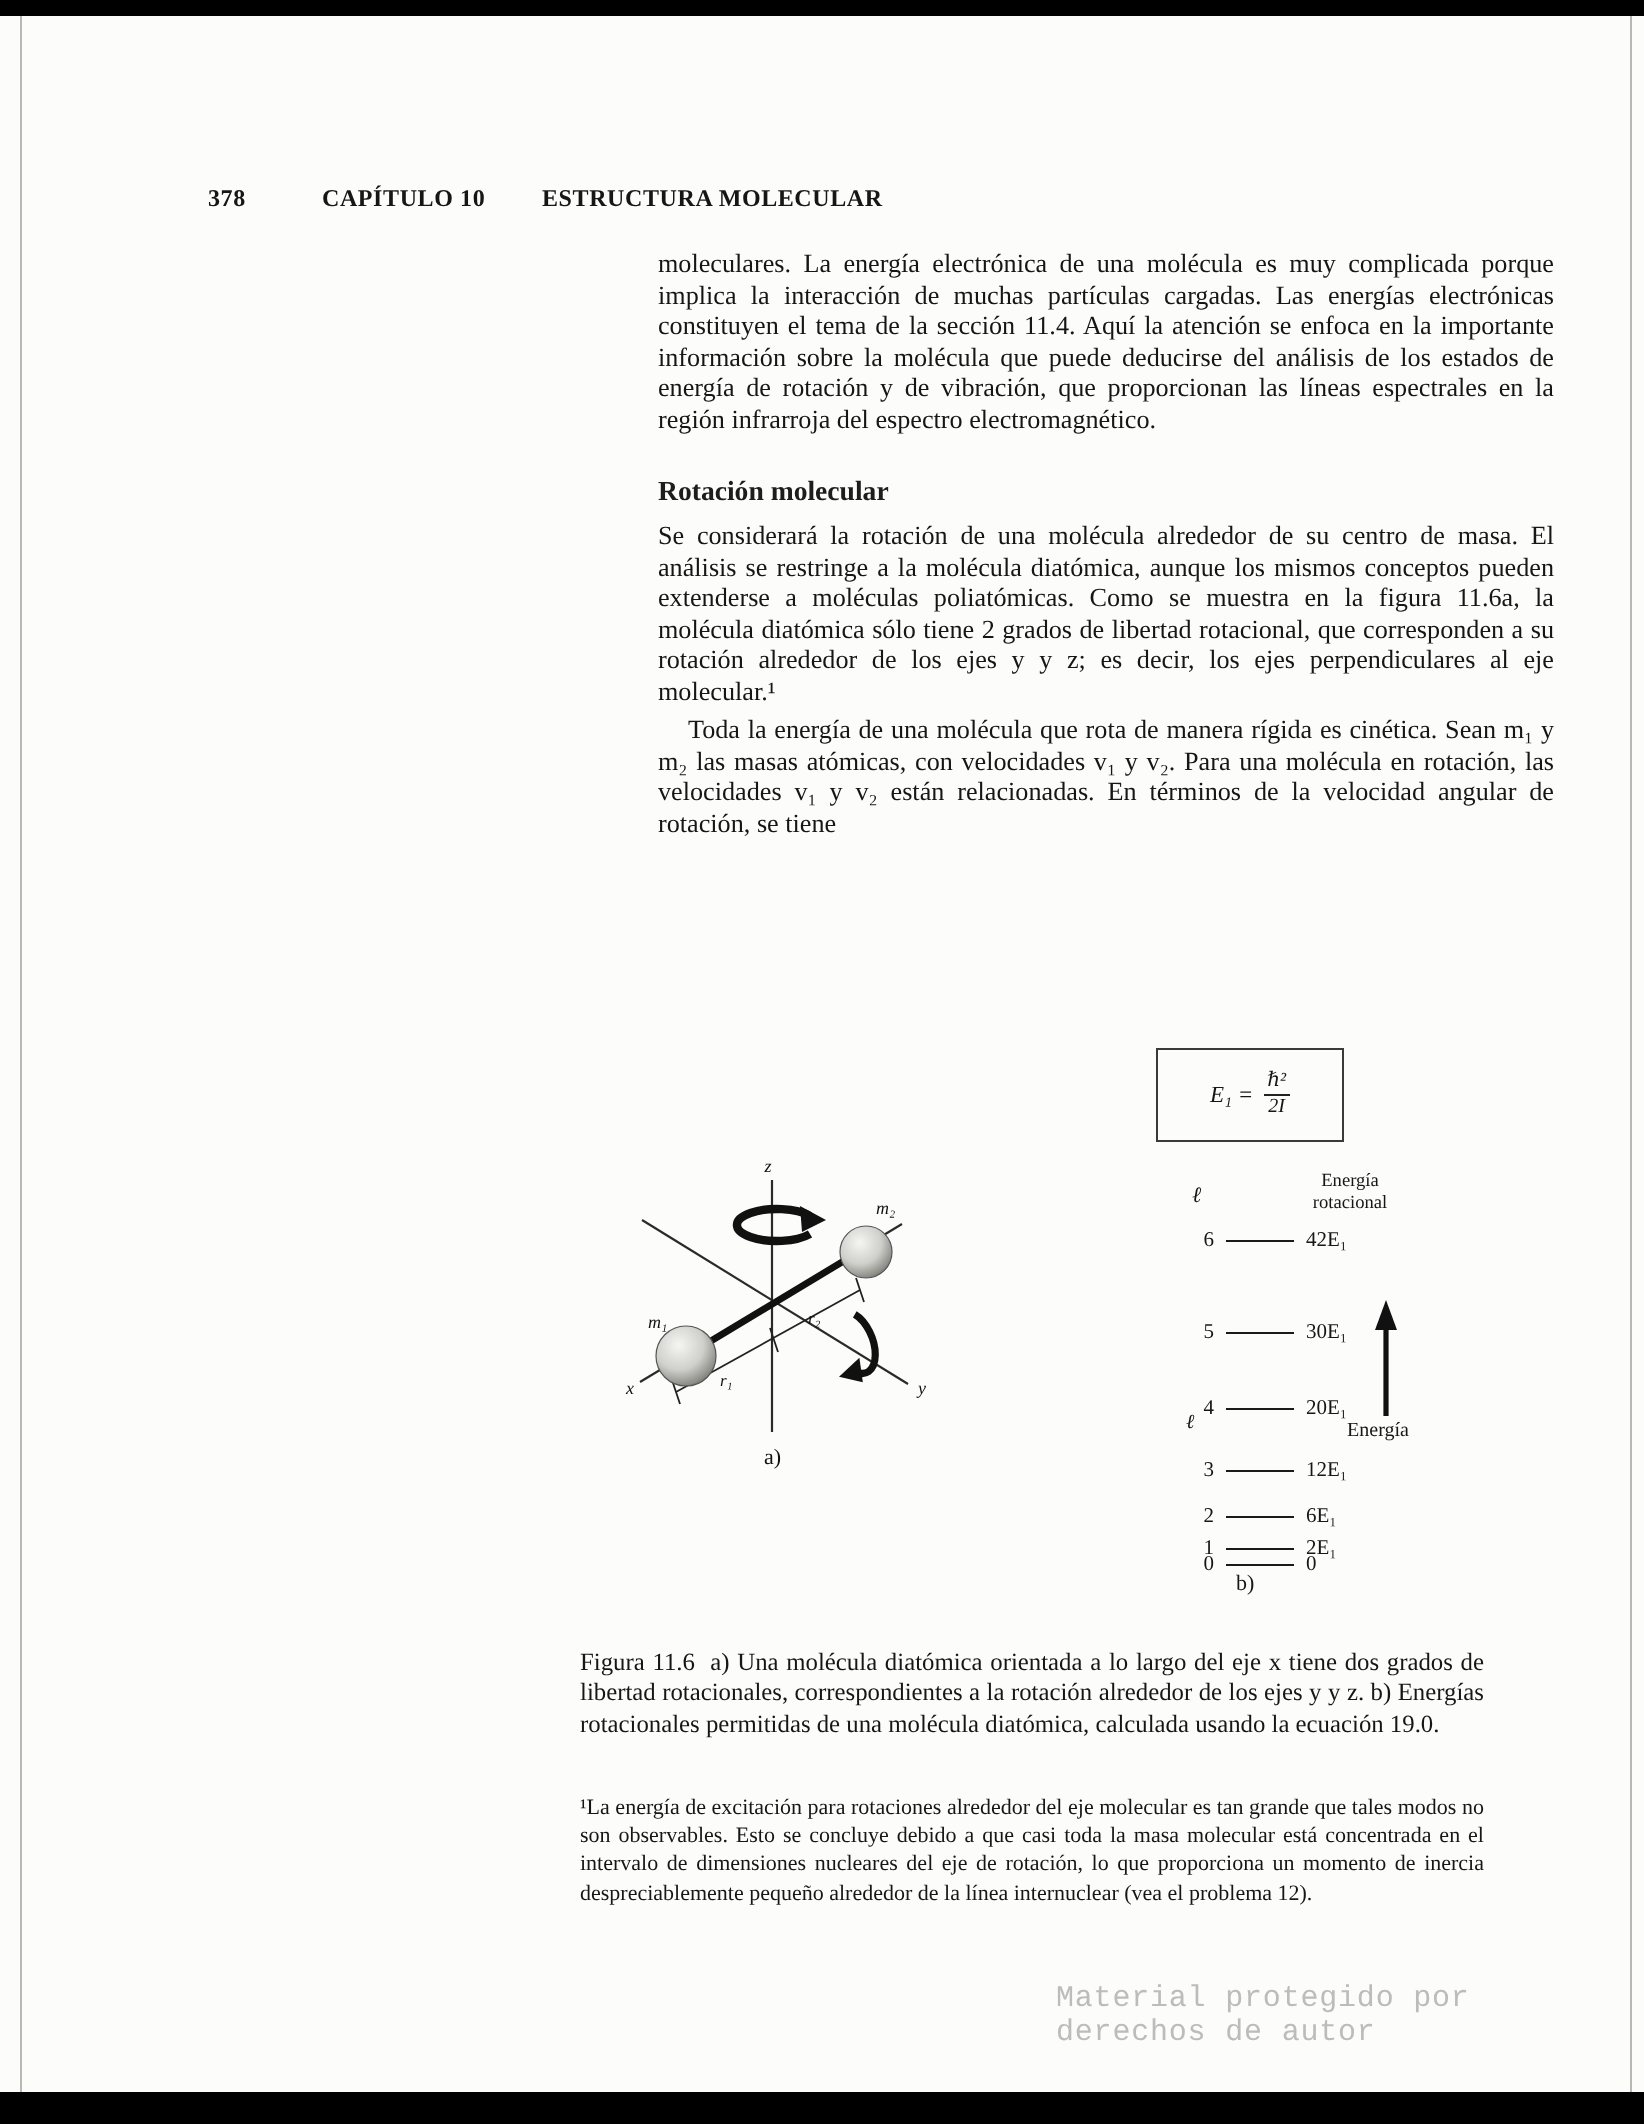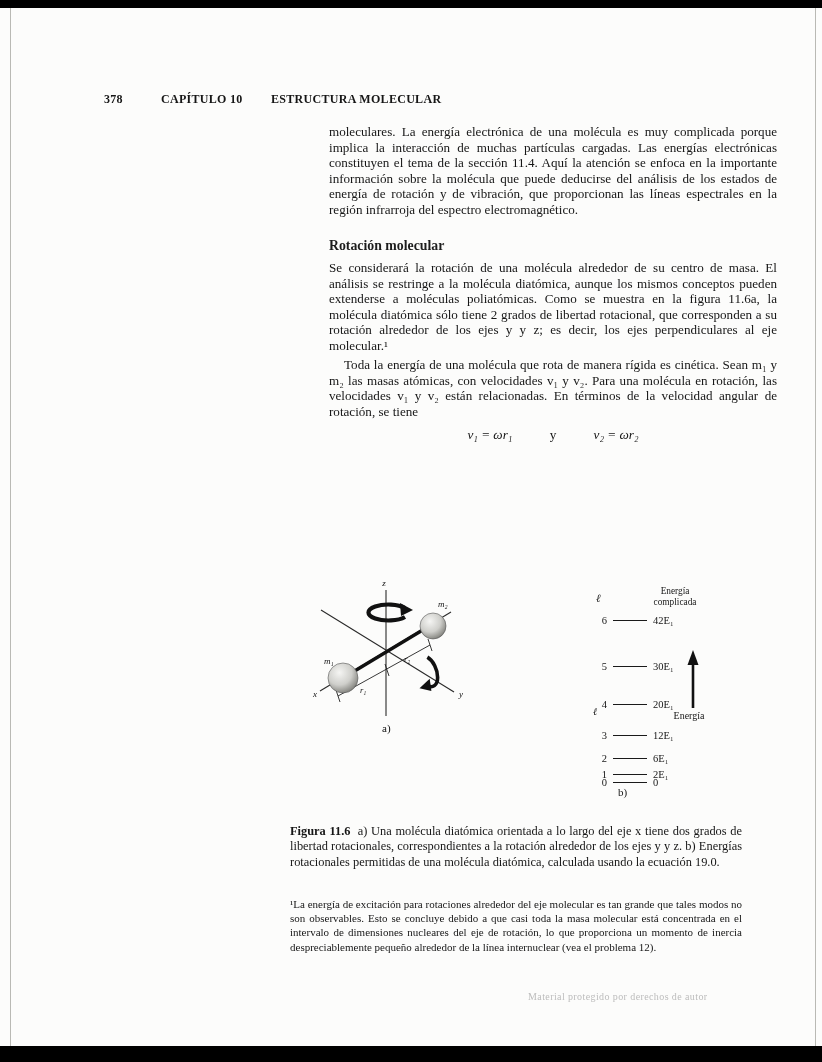--- a/index.html
+++ b/index.html
@@ -58,53 +58,55 @@
   .elevel .l-val { font-size:10.5px;text-align:right; }
   .ediag .stray-l { position:absolute; left:8px; top:120px; font-style:italic; font-size:10px; }
   .ediag .e-arrow { position:absolute; left:100px; top:64px; }
   .ediag .e-arrow-label { position:absolute; left:74px; top:124px; width:60px;
     text-align:center; font-size:10px; }
   .ediag .sub-b { position:absolute; left:33px; top:200px; font-size:11px; }
   .sub-a { font-size:11px; }
 
   .caption { position:absolute; left:290px; top:824px; width:452px; margin:0;
     font-size:12.4px; line-height:15.3px; text-align:justify; }
-  .caption .cap-lead { font-weight:bold; }
+  .caption .cap-lead { font-weight:normal; }
   .footnote { position:absolute; left:290px; top:897px; width:452px; margin:0;
     font-size:11px; line-height:14.2px; text-align:justify; }
   .watermark { position:absolute; left:528px; top:991px; width:280px;
-    font-family:Liberation Serif, serif;
-    font-size:10px; color:#bcbcbc; letter-spacing:0.4px; }
+    font-family:Liberation Mono, monospace;
+    font-size:15px; color:#bcbcbc; letter-spacing:0.4px; }
 </style>
 </head>
 <body>
 
 <div class="canvas">
   <div class="bar top"></div>
   <div class="edge left"></div>
   <div class="edge right"></div>
 
   <header class="running-head">
     <span class="pagenum">378</span>
     <span class="chap">CAPÍTULO 10</span>
     <span class="chap-title">ESTRUCTURA MOLECULAR</span>
   </header>
 
   <div class="col">
     <p class="body-p p1">moleculares. La energía electrónica de una molécula es muy complicada porque implica la interacción de muchas partículas cargadas. Las energías electrónicas constituyen el tema de la sección 11.4. Aquí la atención se enfoca en la importante información sobre la molécula que puede deducirse del análisis de los estados de energía de rotación y de vibración, que proporcionan las líneas espectrales en la región infrarroja del espectro electromagnético.</p>
     <h3 class="section">Rotación molecular</h3>
     <p class="body-p p2">Se considerará la rotación de una molécula alrededor de su centro de masa. El análisis se restringe a la molécula diatómica, aunque los mismos conceptos pueden extenderse a moléculas poliatómicas. Como se muestra en la figura 11.6a, la molécula diatómica sólo tiene 2 grados de libertad rotacional, que corresponden a su rotación alrededor de los ejes y y z; es decir, los ejes perpendiculares al eje molecular.¹</p>
     <p class="body-p p3">Toda la energía de una molécula que rota de manera rígida es cinética. Sean m₁ y m₂ las masas atómicas, con velocidades v₁ y v₂. Para una molécula en rotación, las velocidades v₁ y v₂ están relacionadas. En términos de la velocidad angular de rotación, se tiene</p>
-    <div class="equation-line">
-      <span class="math">v₁ = ωr₁</span>
-      <span class="conj">y</span>
-      <span class="math">v₂ = ωr₂</span>
-    </div>
   </div>
 
+  <div class="eq-box">
+    <span>E₁ =</span>
+    <span class="frac">
+      <span class="num">ℏ²</span>
+      <span class="den">2I</span>
+    </span>
+  </div>
 
   <svg class="molecule" viewBox="0 0 182 180">
     <defs>
       <radialGradient id="sph" cx="38%" cy="32%" r="75%">
         <stop offset="0%" stop-color="#f5f5f3"></stop>
         <stop offset="55%" stop-color="#cfcfcb"></stop>
         <stop offset="88%" stop-color="#8f8f8a"></stop>
         <stop offset="100%" stop-color="#6f6f6a"></stop>
       </radialGradient>
     </defs>
@@ -140,21 +142,21 @@
     <text x="138" y="31" font-size="9" font-style="italic" fill="#111">m₂</text>
     <text x="60" y="117" font-size="8.5" font-style="italic" fill="#111">r₁</text>
     <text x="104" y="86" font-size="8.5" font-style="italic" fill="#111">r₂</text>
     <text class="sub-a" x="82" y="156" font-size="11" fill="#111">a)</text>
   </svg>
 
   <div class="ediag">
     <span class="hdr-l">ℓ</span>
     <div class="hdr-e">
       <div>Energía</div>
-      <div>complicada</div>
+      <div>rotacional</div>
     </div>
     <div id="energy-levels">
         <div class="elevel" style="top: 28.006px;">
           <span class="l-num">6</span>
           <span class="l-line"></span>
           <span class="l-val">42E₁</span>
         </div>
         <div class="elevel" style="top: 74.29px;">
           <span class="l-num">5</span>
           <span class="l-line"></span>

